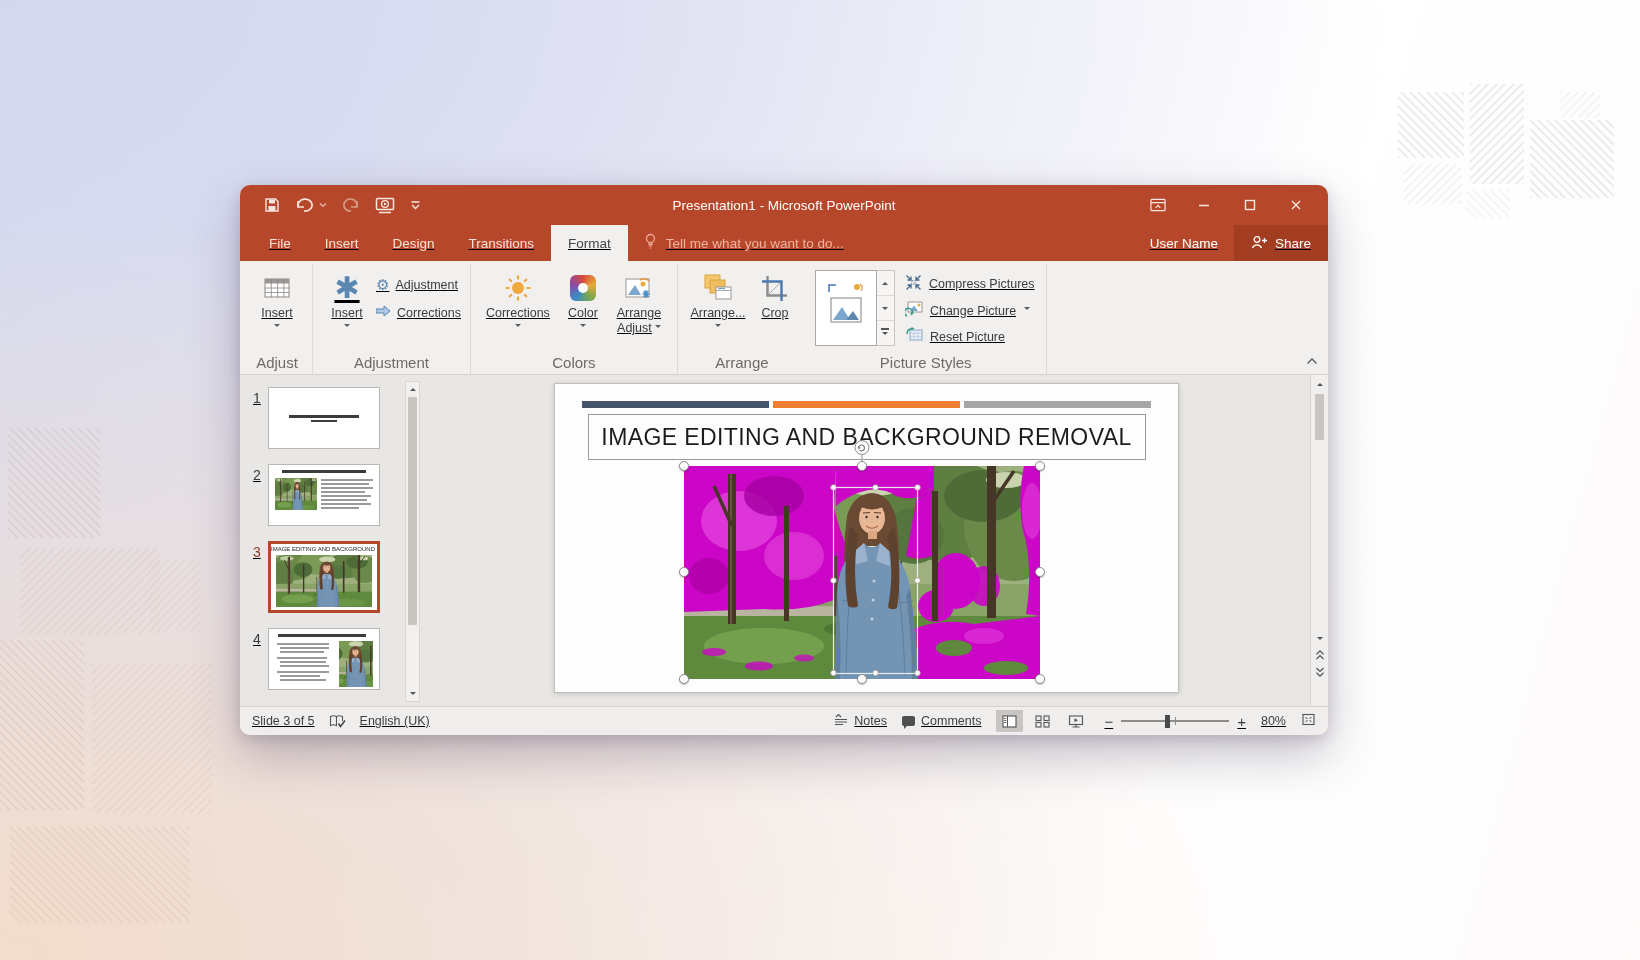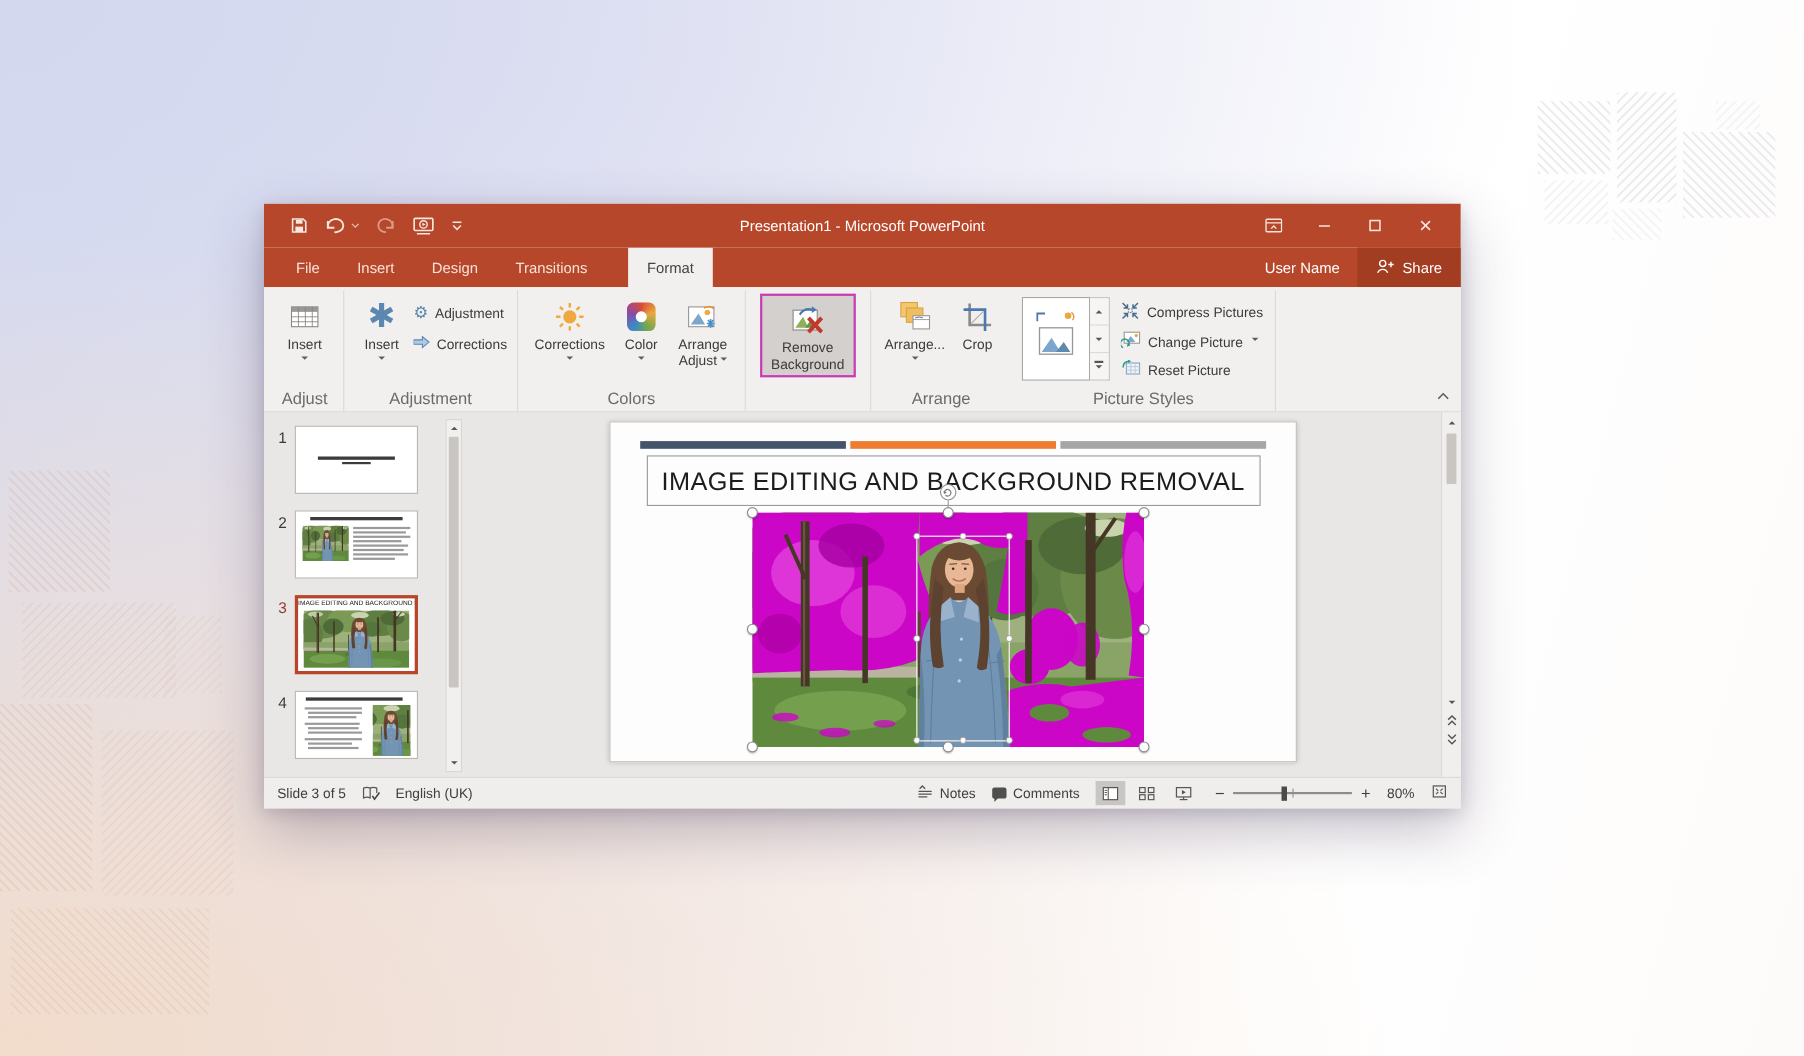--- a/index.html
+++ b/index.html
@@ -14,37 +14,38 @@
   }
   
   .pat { position:absolute; background:repeating-linear-gradient(45deg, rgba(110,112,140,.12) 0 2px, transparent 2px 6px); }
   .pat.p135 { background:repeating-linear-gradient(135deg, rgba(110,112,140,.12) 0 2px, transparent 2px 6px); }
   .pat.warm { background:repeating-linear-gradient(45deg, rgba(190,130,95,.13) 0 2px, transparent 2px 6px); }
   .pat.warm.p135 { background:repeating-linear-gradient(135deg, rgba(190,130,95,.13) 0 2px, transparent 2px 6px); }
 
   
   .pp-window {
     position:absolute; left:240px; top:185px; width:1088px; height:550px;
-    border-radius:0; overflow:hidden; display:flex; flex-direction:column;
+    border-radius:10px; overflow:hidden; display:flex; flex-direction:column;
     box-shadow:0 20px 50px rgba(60,45,80,.30), 0 4px 14px rgba(60,45,80,.18);
     background:#F2F0EF;
+    text-decoration:underline;
   }
   
   .titlebar { height:40px; background:#B7472A; display:flex; align-items:center; position:relative; flex:none; }
   .qat { display:flex; align-items:center; gap:15px; padding-left:24px; }
   .qat .qbtn { display:flex; align-items:center; }
   .win-title { position:absolute; left:50%; transform:translateX(-50%); color:#FFFFFF; font-size:13.5px; white-space:nowrap; }
   .win-controls { margin-left:auto; display:flex; align-items:center; gap:30px; padding-right:24px; color:#F7E6DF; }
   .wc { display:flex; align-items:center; justify-content:center; width:16px; height:16px; font-size:13px; }
 
   
   .tabrow { height:36px; background:#B7472A; display:flex; align-items:stretch; flex:none; font-size:13.5px; }
   .tab { display:flex; align-items:center; padding:0 17px; color:#F7E2D9; cursor:default; }
   .tab:first-child { margin-left:12px; }
-  .tab.active { background:#F2F0EF; color:#444;margin-left:20px; }
+  .tab.active { background:#F2F0EF; color:#444; }
   .tellme { display:flex; align-items:center; gap:9px; padding:0 16px; color:#EFB39E; }
   .account { margin-left:auto; display:flex; align-items:stretch; }
   .username { display:flex; align-items:center; color:#ffffff; padding:0 16px; }
   .share-btn { background:#A33D21; display:flex; align-items:center; gap:7px; padding:0 17px; color:#FFFFFF;text-align:center; }
 
   
   .ribbon { height:114px; background:#F2F0EF; border-bottom:1px solid #D6D2CF; display:flex; align-items:stretch; padding:3px 0 0 2px; position:relative; flex:none; }
   .rgroup { position:relative; display:flex; align-items:flex-start; padding:3px 7px 18px 7px; border-right:1px solid #DDD9D5; }
   .glabel { position:absolute; bottom:3px; left:0; right:0; text-align:center; font-size:15px; color:#6E6A66; white-space:nowrap; }
   .bigbtn { display:flex; flex-direction:column; align-items:center; padding:3px 5px 0 5px; font-size:12.5px; color:#3B3B3B; }
@@ -283,20 +284,30 @@
       </span>
     </div>
   </div>
 
   <div class="tabrow">
     <div class="tab">File</div>
     <div class="tab">Insert</div>
     <div class="tab">Design</div>
     <div class="tab">Transitions</div>
     <div class="tab active">Format</div>
+    <div class="tellme">
+      <span>
+        <svg width="13" height="17" viewBox="0 0 13 17">
+            <circle cx="6.5" cy="5.5" r="4" fill="none" stroke="#EFA893" stroke-width="1.3"></circle>
+            <path d="M5 9.5 L5 11.5 H8 L8 9.5" fill="none" stroke="#EFA893" stroke-width="1.3"></path>
+            <path d="M5 13 H8 M5.6 15 H7.4" stroke="#EFA893" stroke-width="1.2"></path>
+          </svg>
+      </span>
+      <span>Tell me what you want to do...</span>
+    </div>
     <div class="account">
       <div class="username">User Name</div>
       <div class="share-btn">
         <span>
           <svg width="17" height="14" viewBox="0 0 17 14">
               <circle cx="6" cy="4.5" r="2.8" fill="none" stroke="#fff" stroke-width="1.3"></circle>
               <path d="M1.5 13 A4.8 4.8 0 0 1 10.5 13" fill="none" stroke="#fff" stroke-width="1.3"></path>
               <path d="M13.5 3 V8 M11 5.5 H16" stroke="#fff" stroke-width="1.3"></path>
             </svg>
         </span>
@@ -378,36 +389,20 @@
                 <path d="M21 15 V23 M17.5 19 H24.5 M18.6 16 L23.4 22 M23.4 16 L18.6 22"></path>
               </g>
             </svg>
         </span>
         <span class="lbl">Arrange</span>
         <span class="lbl"><span>Adjust</span><span class="caret inline"></span></span>
       </div>
       <div class="glabel">Colors</div>
     </div>
 
-    <div class="rgroup" style="border-right:1px solid #DDD9D5;">
-      <div class="bigbtn removebg">
-        <span class="bicon">
-          <svg width="32" height="30" viewBox="0 0 32 30">
-              <rect x="3" y="6" width="22" height="18" fill="#fff" stroke="#9A9694" stroke-width="1.2"></rect>
-              <path d="M5,22 L12,12 L17,22 Z" fill="#8FB05A"></path>
-              <path d="M14,22 L19,15 L24,22 Z" fill="#6E9148"></path>
-              <path d="M9,10 Q14,3 21,6" stroke="#4A78B0" stroke-width="2" fill="none"></path>
-              <polygon points="20,2.5 24.5,5.5 20,8.5" fill="#4A78B0"></polygon>
-              <path d="M17,13 L29,26 M29,13 L17,26" stroke="#C0392B" stroke-width="3.6"></path>
-            </svg>
-        </span>
-        <span class="lbl">Remove</span>
-        <span class="lbl">Background</span>
-      </div>
-    </div>
 
     <div class="rgroup" style="border-right:none;">
       <div class="bigbtn" style="width:66px;">
         <span class="bicon">
           <svg width="30" height="28" viewBox="0 0 30 28">
               <rect x="2" y="1" width="15" height="13" fill="#F3C66F" stroke="#D9A43E" stroke-width="1"></rect>
               <rect x="7" y="6" width="15" height="13" fill="#EFBE5F" stroke="#D9A43E" stroke-width="1"></rect>
               <rect x="13" y="13" width="15" height="12" fill="#fff" stroke="#9A9694" stroke-width="1"></rect>
               <path d="M13 16.5 H28" stroke="#9A9694" stroke-width=".8"></path>
               <path d="M15 15 Q19 13.5 22 15" stroke="#4A78B0" stroke-width=".9" fill="none"></path>

